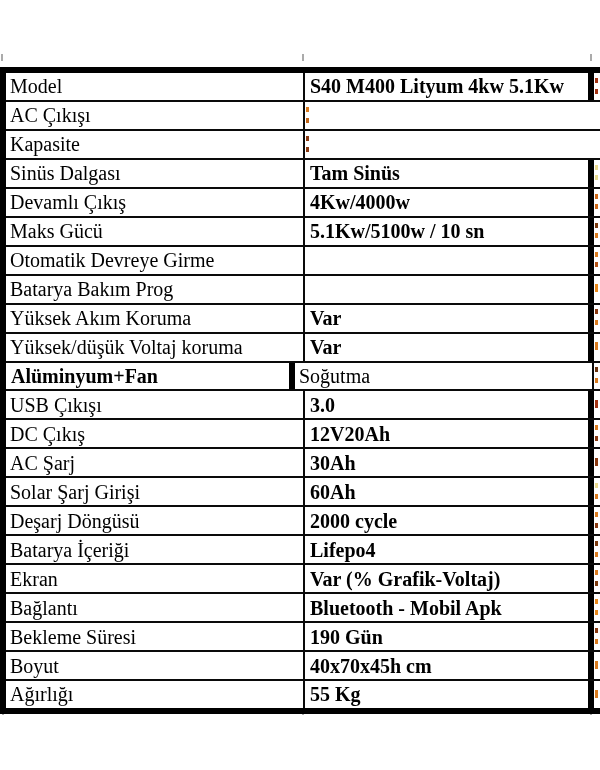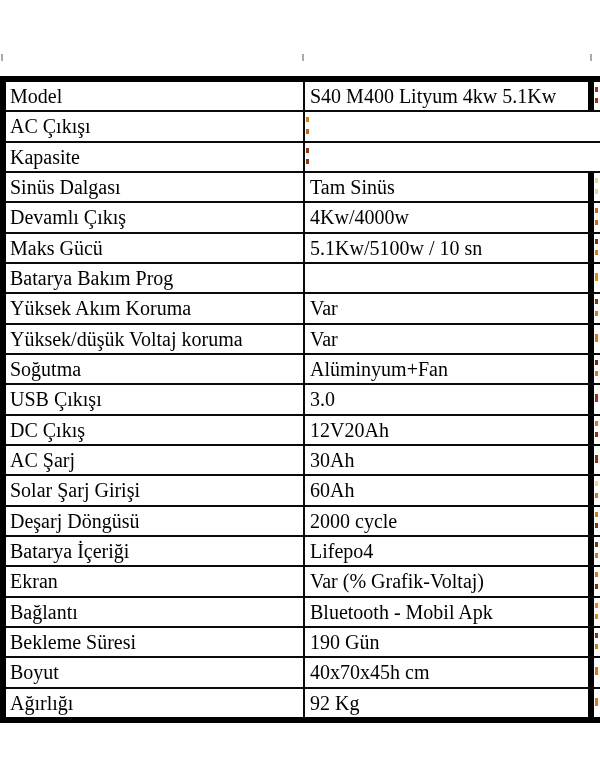--- a/index.html
+++ b/index.html
@@ -5,21 +5,21 @@
   html,body{margin:0;padding:0;background:#ffffff;}
   .page{
     position:relative;
     width:600px;height:770px;
     background:#ffffff;
     overflow:hidden;
     font-family:"Liberation Serif", serif;
   }
   .spec-table{
     position:absolute;
-    left:0;top:76px;
+    left:0;top:67px;
     width:600px;height:647px;
     box-sizing:border-box;
     border-top:6px solid #000;
     border-bottom:6px solid #000;
     border-left:6px solid #000;
     display:flex;
     flex-direction:column;
     background:#ffffff;
   }
   .row{
@@ -41,20 +41,21 @@
   }
   .cell.label{
     width:299px;
     border-right:2px solid #0a0a0a;
     padding-left:4px;
   }
   .cell.value{
     flex:1;
     border-right:6px solid #000;
     padding-left:5px;
+    font-weight:bold;
   }
   .sliver{
     width:6px;
     position:relative;
     background:#fff;
   }
   .speck{
     position:absolute;
     left:1px;
     width:3px;
@@ -126,20 +127,28 @@
       </div>
       <div class="row">
         <div class="cell label">Maks Gücü</div>
         <div class="cell value">5.1Kw/5100w / 10 sn</div>
         <div class="sliver">
           <div class="speck" style="background: rgb(125, 60, 16); top: 18%;"></div>
           <div class="speck" style="background: rgb(217, 123, 31); top: 58%;"></div>
         </div>
       </div>
       <div class="row">
+        <div class="cell label">Otomatik Devreye Girme</div>
+        <div class="cell value"></div>
+        <div class="sliver">
+          <div class="speck" style="background: rgb(217, 123, 31); top: 18%;"></div>
+          <div class="speck" style="background: rgb(180, 83, 22); top: 58%;"></div>
+        </div>
+      </div>
+      <div class="row">
         <div class="cell label">Batarya Bakım Prog</div>
         <div class="cell value"></div>
         <div class="sliver">
           <div class="speck single" style="background: rgb(232, 137, 28); top: 32%;"></div>
         </div>
       </div>
       <div class="row">
         <div class="cell label">Yüksek Akım Koruma</div>
         <div class="cell value">Var</div>
         <div class="sliver">
@@ -148,22 +157,22 @@
         </div>
       </div>
       <div class="row">
         <div class="cell label">Yüksek/düşük Voltaj koruma</div>
         <div class="cell value">Var</div>
         <div class="sliver">
           <div class="speck single" style="background: rgb(217, 123, 31); top: 32%;"></div>
         </div>
       </div>
       <div class="row">
+        <div class="cell value">Alüminyum+Fan</div>
         <div class="cell label">Soğutma</div>
-        <div class="cell value">Alüminyum+Fan</div>
         <div class="sliver">
           <div class="speck" style="background: rgb(107, 52, 16); top: 18%;"></div>
           <div class="speck" style="background: rgb(217, 123, 31); top: 58%;"></div>
         </div>
       </div>
       <div class="row">
         <div class="cell label">USB Çıkışı</div>
         <div class="cell value">3.0</div>
         <div class="sliver">
           <div class="speck single" style="background: rgb(163, 52, 21); top: 32%;"></div>
@@ -234,19 +243,19 @@
       </div>
       <div class="row">
         <div class="cell label">Boyut</div>
         <div class="cell value">40x70x45h cm</div>
         <div class="sliver">
           <div class="speck single" style="background: rgb(217, 123, 31); top: 32%;"></div>
         </div>
       </div>
       <div class="row">
         <div class="cell label">Ağırlığı</div>
-        <div class="cell value">92 Kg</div>
+        <div class="cell value">55 Kg</div>
         <div class="sliver">
           <div class="speck single" style="background: rgb(217, 123, 31); top: 32%;"></div>
         </div>
       </div>
     </div>
 </div>
 
 </body></html>

